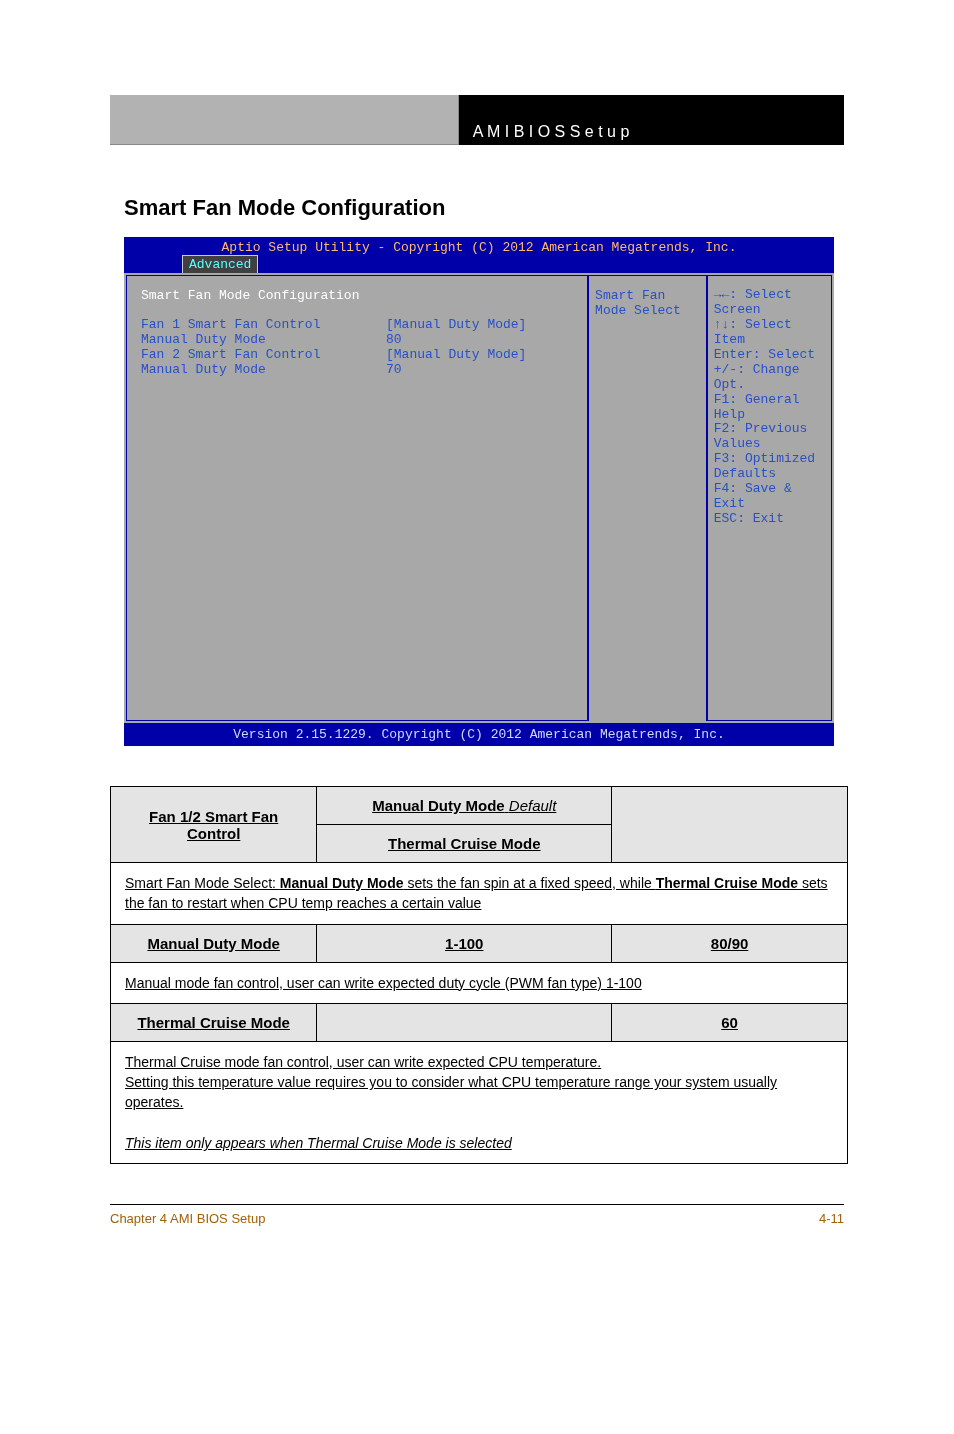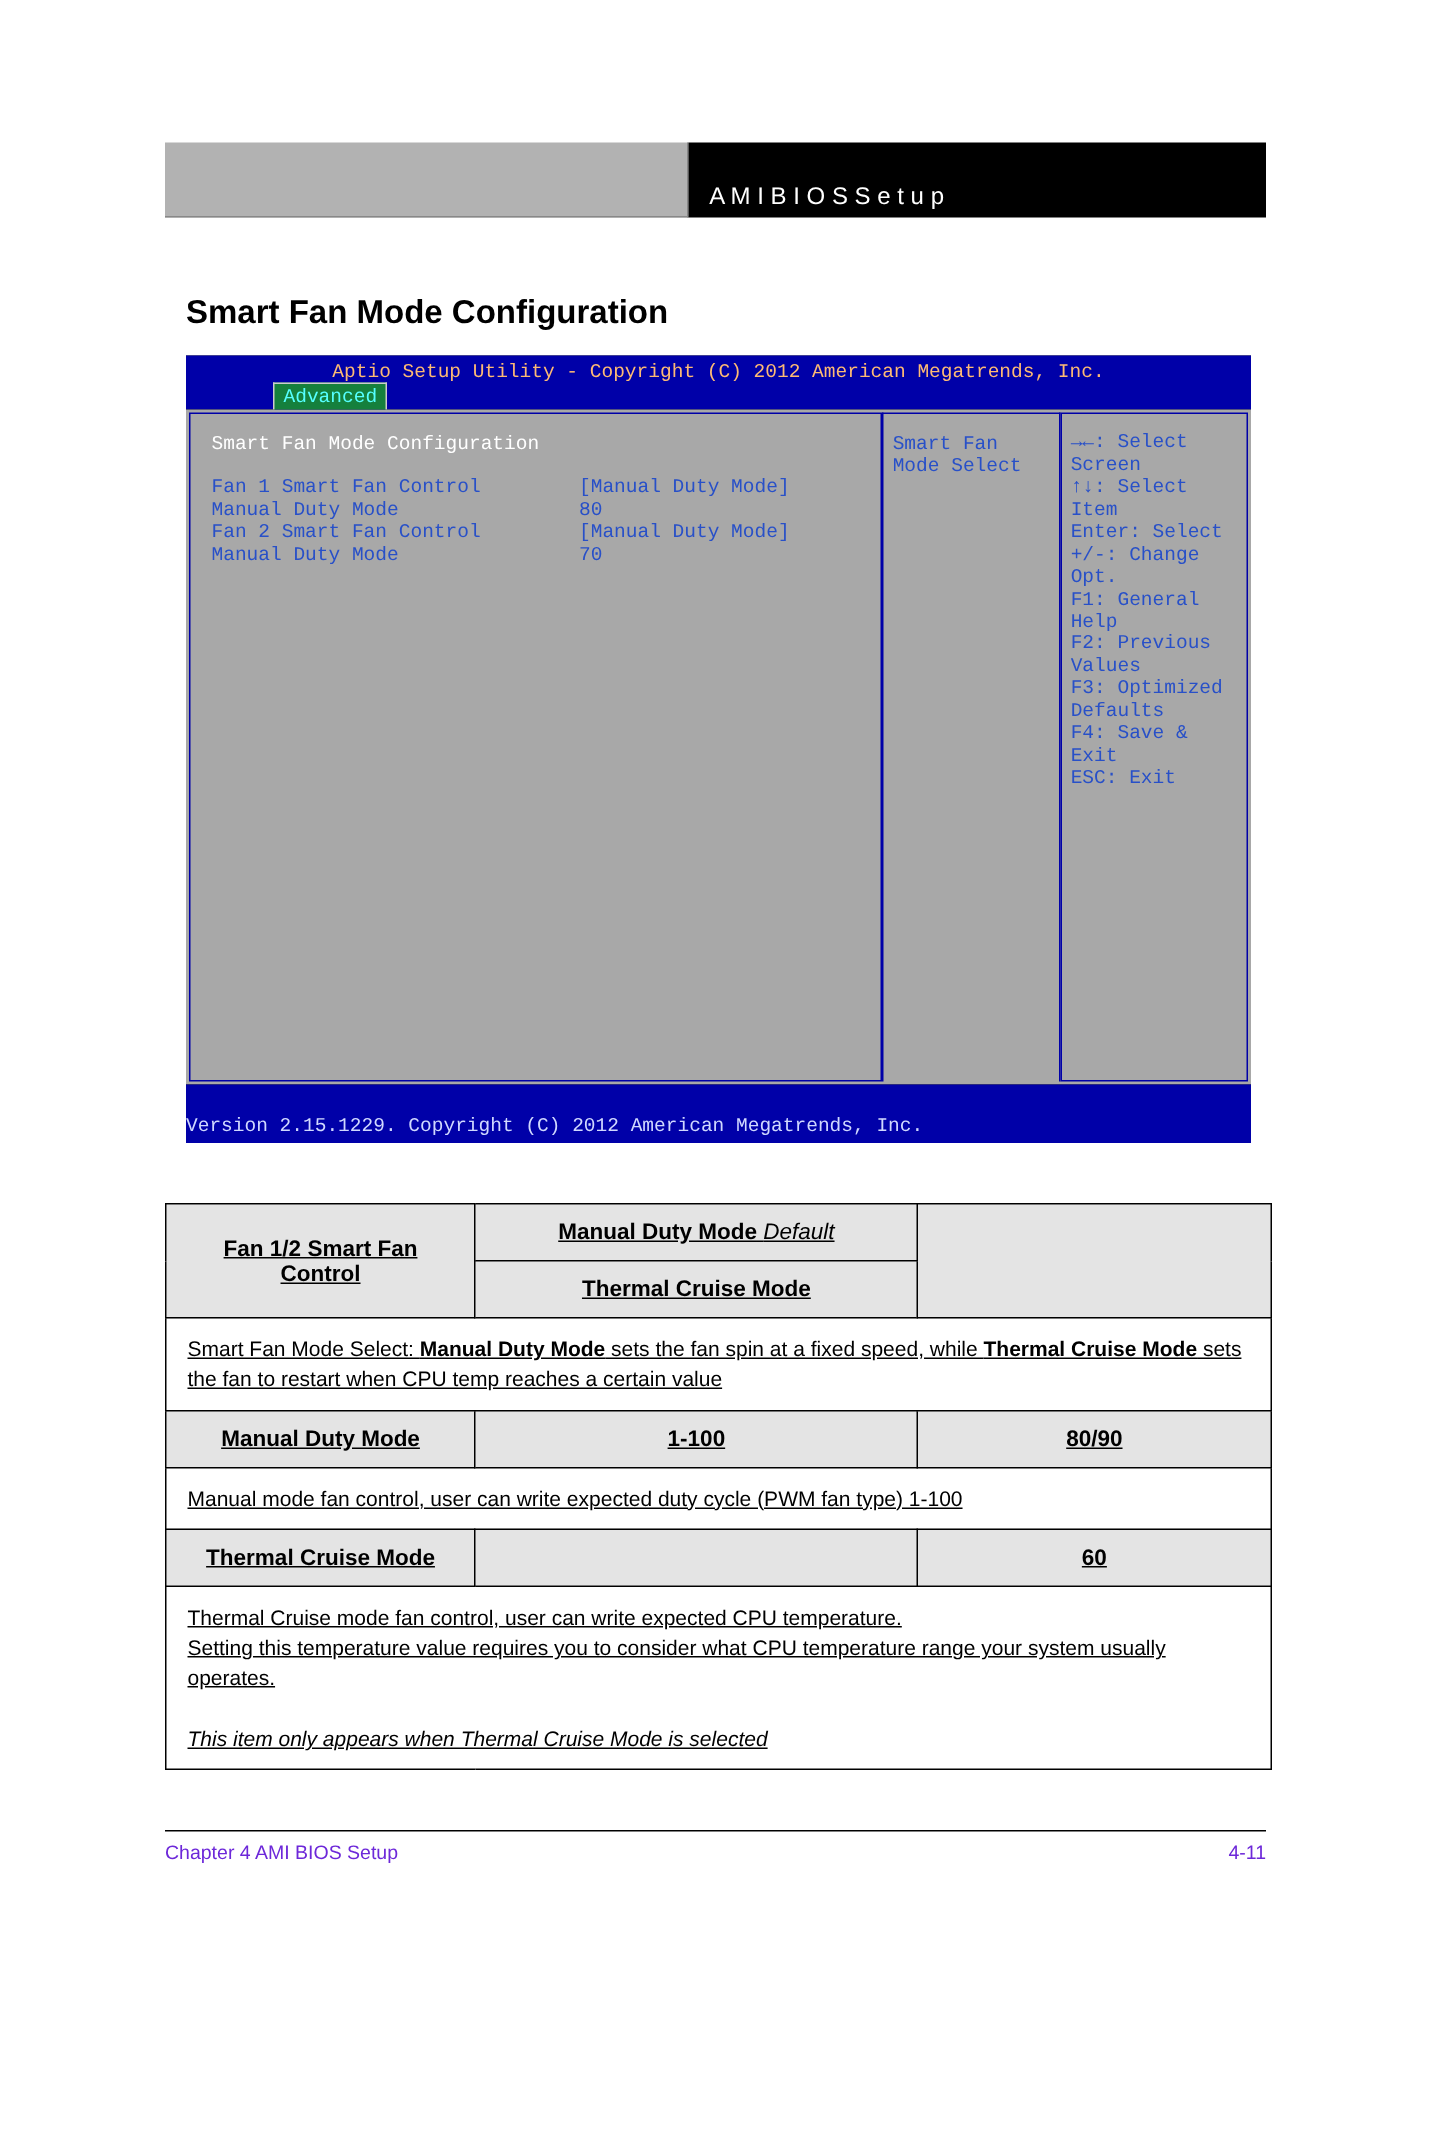--- a/index.html
+++ b/index.html
@@ -69,21 +69,21 @@
   .bios-tab {
     background: #a8a8a8;
     border: 1px solid #ccc;
     border-bottom: none;
     padding: 0 6px;
     height: 17px;
     display: flex;
     align-items: center;
   }
   .bios-tab.active {
-    background: #15803d;
+    background: #404040;
     color: #55ffff;
   }
   .bios-body {
     display: flex;
     background: #a8a8a8;
     height: 450px;
   }
   .bios-left {
     flex: 1.78;
     border: 1px solid #0000a8;
@@ -116,21 +116,22 @@
   .bios-keys {
     flex: 1.05;
     border: 1px solid #0000a8;
     padding: 12px 6px 12px 6px;
     color: #2850c8;
     line-height: 1.15;
   }
   .bios-bottom {
     background: #0000a8;
     color: #d0d8ff;
-    padding: 20px 0 4px 0;
+    text-align: center;
+    padding: 4px 0 4px 0;
   }
 
   
   .settings-table {
     margin: 40px 110px 0 110px;
     border-collapse: collapse;
     width: 738px;
     font-family: Arial, sans-serif;
     font-size: 15px;
     color: #000;
@@ -157,21 +158,21 @@
   .footnote-rule {
     margin: 40px 110px 0 110px;
     border-top: 1px solid #000;
   }
   .footnote {
     margin: 6px 110px 0 110px;
     display: flex;
     justify-content: space-between;
     font-family: Arial, sans-serif;
     font-size: 13px;
-    color: #6d28d9;
+    color: #a16207;
   }
 </style>
 </head>
 <body>
 
 <div class="page">
 
   <div class="header-bar">
     <div class="header-left"></div>
     <div class="header-right">A M I   B I O S   S e t u p</div>

